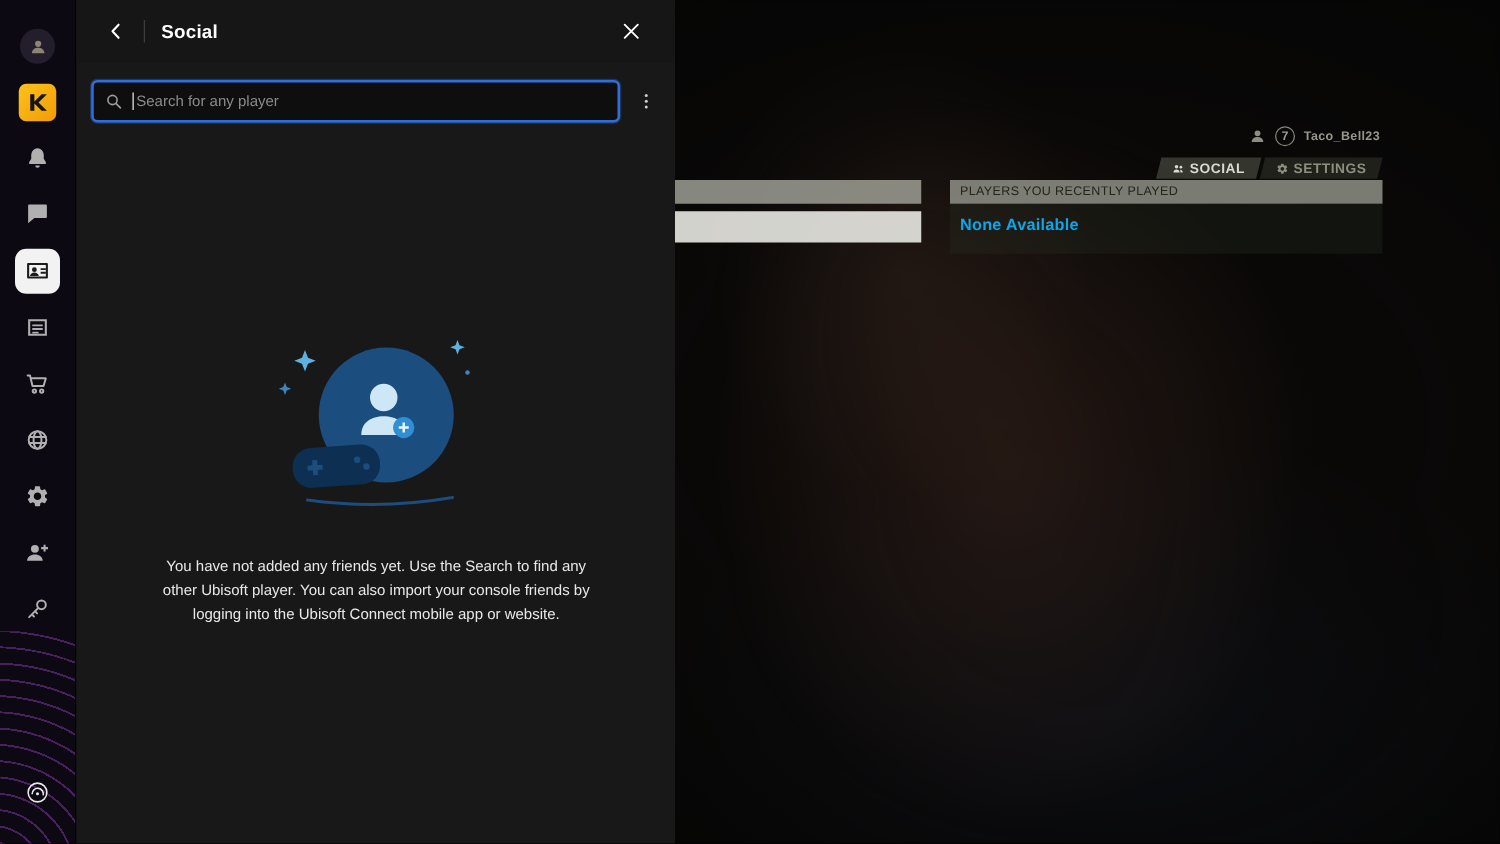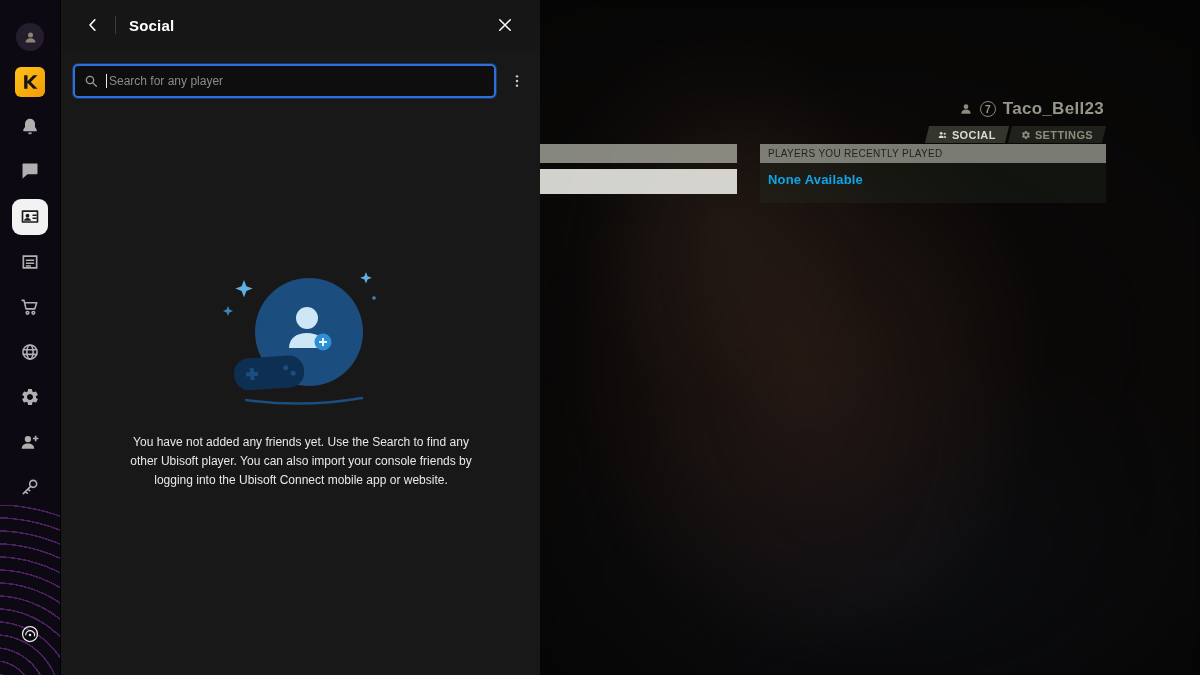--- a/index.html
+++ b/index.html
@@ -27,21 +27,21 @@
   .player-row {
     position: absolute; top: 100px; right: 96px;
     display: flex; align-items: center; gap: 7px; height: 18px;
   }
   .player-row svg { width: 14px; height: 14px; fill: #8b8d7d; }
   .player-badge {
     width: 16px; height: 16px; border: 1.5px solid #85877a; border-radius: 50%;
     color: #9a9c8c; font-size: 10px; font-weight: bold;
     display: flex; align-items: center; justify-content: center;
   }
-  .player-name { color: #96978a; font-size: 17px; font-weight: bold; letter-spacing: .3px; }
+  .player-name { color: #96978a; font-size: 10px; font-weight: bold; letter-spacing: .3px; }
 
   .tabs-row { position: absolute; top: 126px; right: 96px; display: flex; gap: 3px; }
   .gtab {
     height: 17px; padding: 0 11px; transform: skewX(-14deg);
     display: flex; align-items: center; gap: 4px;
     font-size: 11px; font-weight: bold; letter-spacing: .4px;
   }
   .gtab > * { transform: skewX(14deg); }
   .gtab svg { width: 10px; height: 10px; fill: currentColor; }
   .gtab-social { background: rgba(58,60,52,0.88); color: #d9dad0; }
@@ -136,21 +136,21 @@
   .search-ic { position: absolute; left: 10px; top: 9px; width: 16px; height: 16px; }
   .caret { position: absolute; left: 33px; top: 10px; width: 1px; height: 14px; background: #e8e8e8; }
   .kebab { width: 22px; height: 26px; display: flex; align-items: center; justify-content: center; cursor: pointer; }
   .kebab svg { width: 16px; height: 16px; fill: #cfcfcf; }
 
   .empty-state {
     position: absolute; top: 262px; left: 0; width: 480px;
     display: flex; flex-direction: column; align-items: center;
   }
   .empty-text {
-    margin-top: 21px; width: 342px; text-align: center;
+    margin-top: 32px; width: 342px; text-align: center;
     color: #e8e8e8; font-size: 12px; line-height: 1.6;
   }
 </style>
 </head>
 <body>
 
 <div id="screen">
 
   <div class="game-bg">
     <div class="char-glow"></div>

